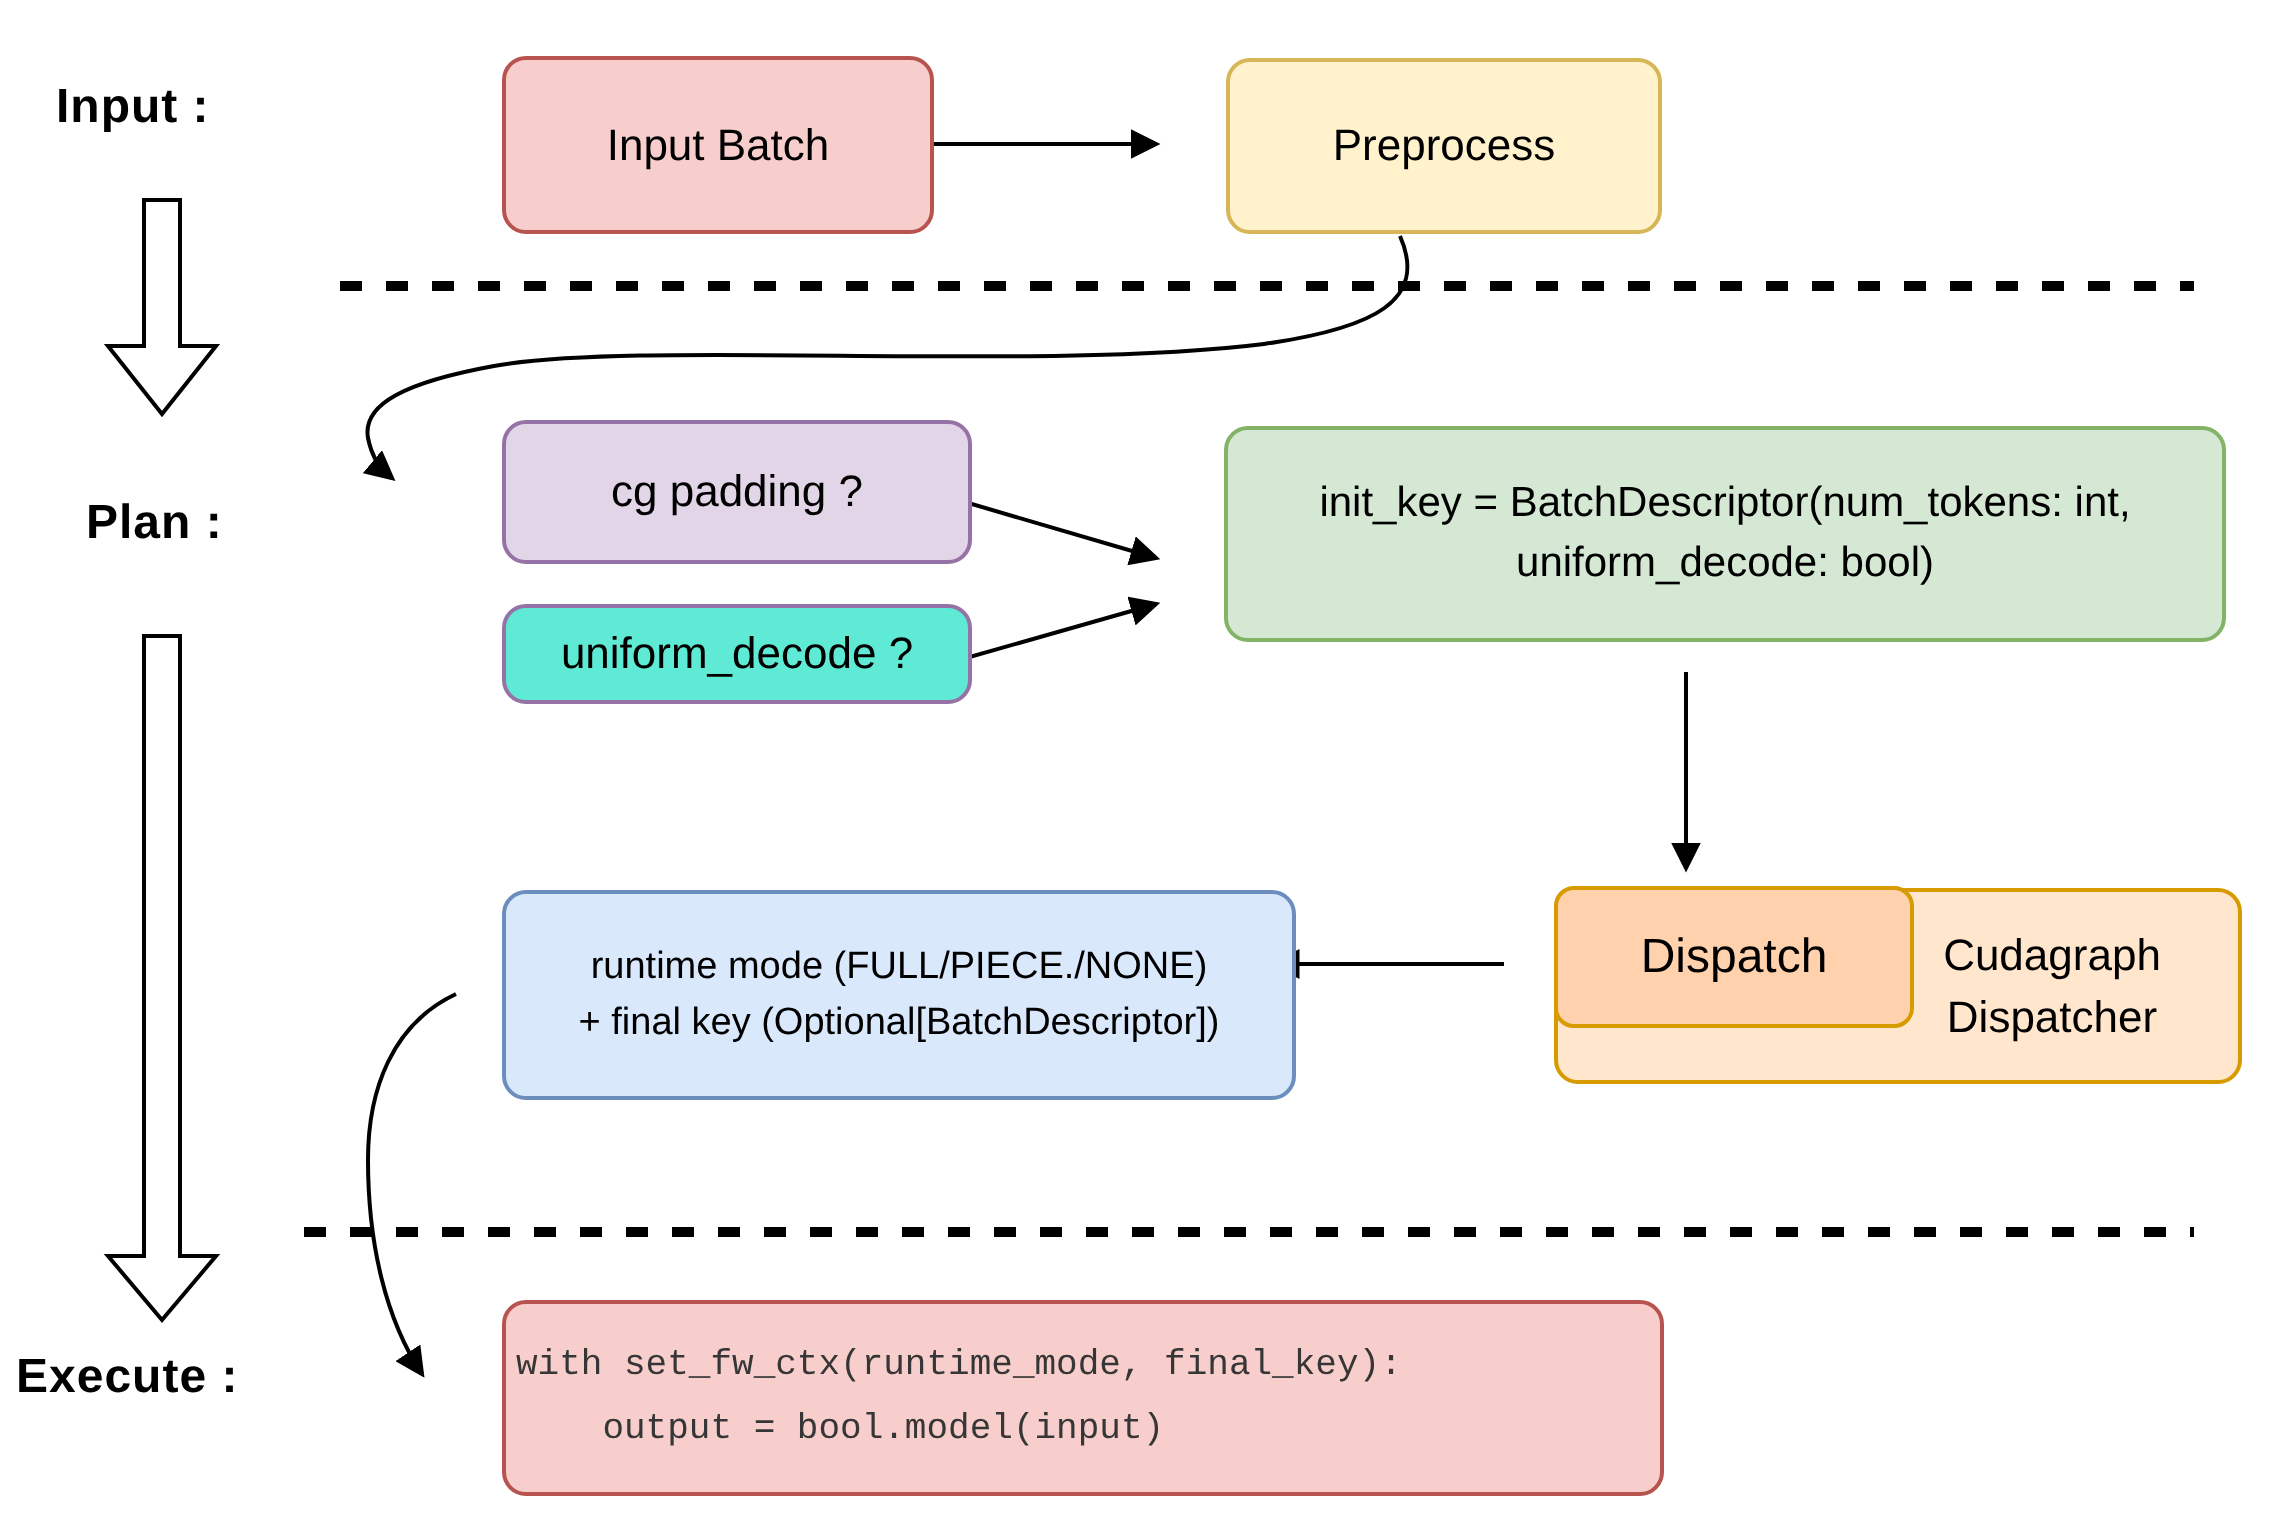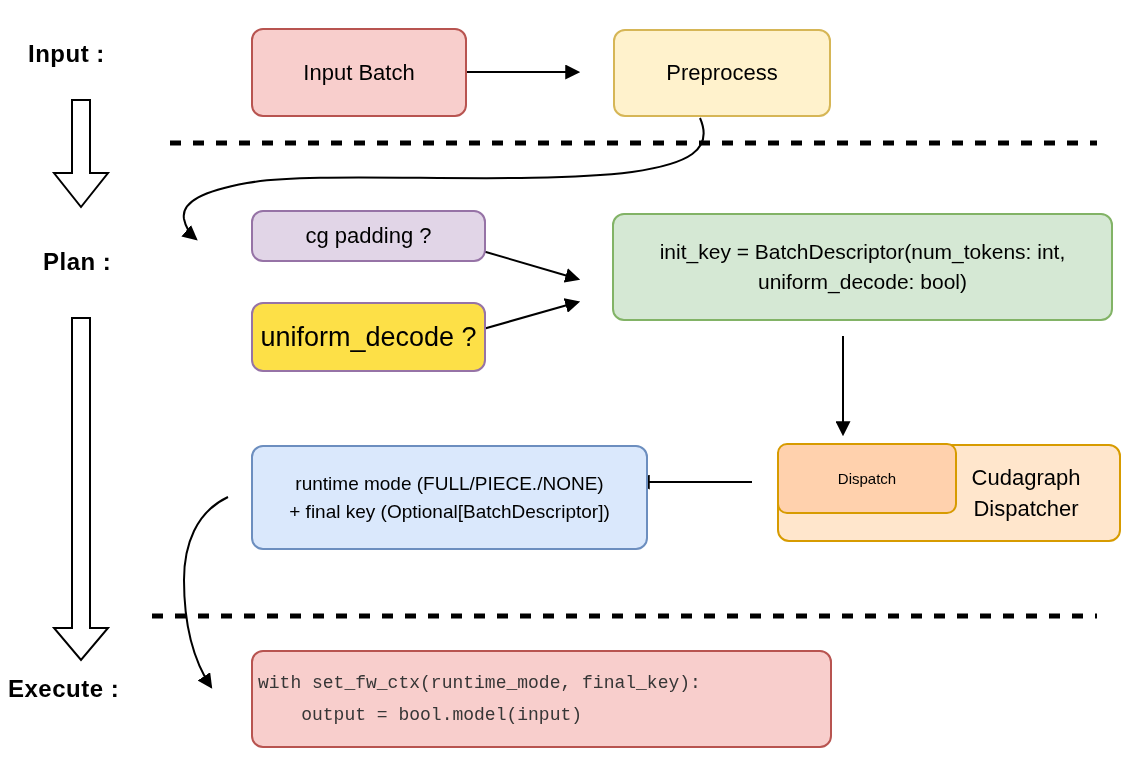--- a/index.html
+++ b/index.html
@@ -13,26 +13,26 @@
     font-size:24px;letter-spacing:0.5px;white-space:nowrap;
   }
   .node{
     position:absolute;z-index:2;box-sizing:border-box;border:2px solid;
     border-radius:12px;display:flex;flex-direction:column;
     align-items:center;justify-content:center;color:#000;text-align:center;margin-left:24px;
   }
   .node .ln{white-space:nowrap;}
   #node-input-batch{left:227px;top:28px;width:216px;height:89px;background:#f8cecc;border-color:#b85450;font-size:22px;}
   #node-preprocess{left:589px;top:29px;width:218px;height:88px;background:#fff2cc;border-color:#d6b656;font-size:22px;}
-  #node-cg-padding{left:227px;top:210px;width:235px;height:52px;background:#e1d5e7;border-color:#9673a6;font-size:22px;}
-  #node-uniform-decode{left:227px;top:302px;width:235px;height:70px;background:#fde047;border-color:#9673a6;font-size:27px;}
+  #node-cg-padding{left:227px;top:210px;width:235px;height:72px;background:#e1d5e7;border-color:#9673a6;font-size:22px;}
+  #node-uniform-decode{left:227px;top:302px;width:235px;height:50px;background:#5eead4;border-color:#9673a6;font-size:22px;}
   #node-init-key{left:588px;top:213px;width:501px;height:108px;background:#d5e8d4;border-color:#82b366;font-size:21px;line-height:30px;}
   #node-cudagraph-dispatcher{left:753px;top:444px;width:344px;height:98px;background:#ffe6cc;border-color:#d79b00;font-size:22px;line-height:31px;align-items:flex-end;justify-content:center;}
   #node-cudagraph-dispatcher .dispatcher-text{width:170px;text-align:center;margin-right:8px;}
-  #node-dispatch{left:753px;top:443px;width:180px;height:71px;background:#ffd1ad;border-color:#d79b00;font-size:15px;border-radius:10px;z-index:3;}
+  #node-dispatch{left:753px;top:443px;width:180px;height:71px;background:#ffd1ad;border-color:#d79b00;font-size:24px;border-radius:10px;z-index:3;}
   #node-runtime-mode{left:227px;top:445px;width:397px;height:105px;background:#dae8fc;border-color:#6c8ebf;font-size:19px;line-height:28px;}
   #node-execute-code{left:227px;top:650px;width:581px;height:98px;background:#f8cecc;border-color:#b85450;
     font-family:"Liberation Mono",monospace;font-size:18px;line-height:32px;color:#363636;
     align-items:flex-start;justify-content:center;text-align:left;padding-left:5px;}
   #node-execute-code .ln{white-space:pre;}
   #label-input{left:28px;top:40px;}
   #label-plan{left:43px;top:248px;}
   #label-execute{left:8px;top:675px;}
 </style>
 </head>

